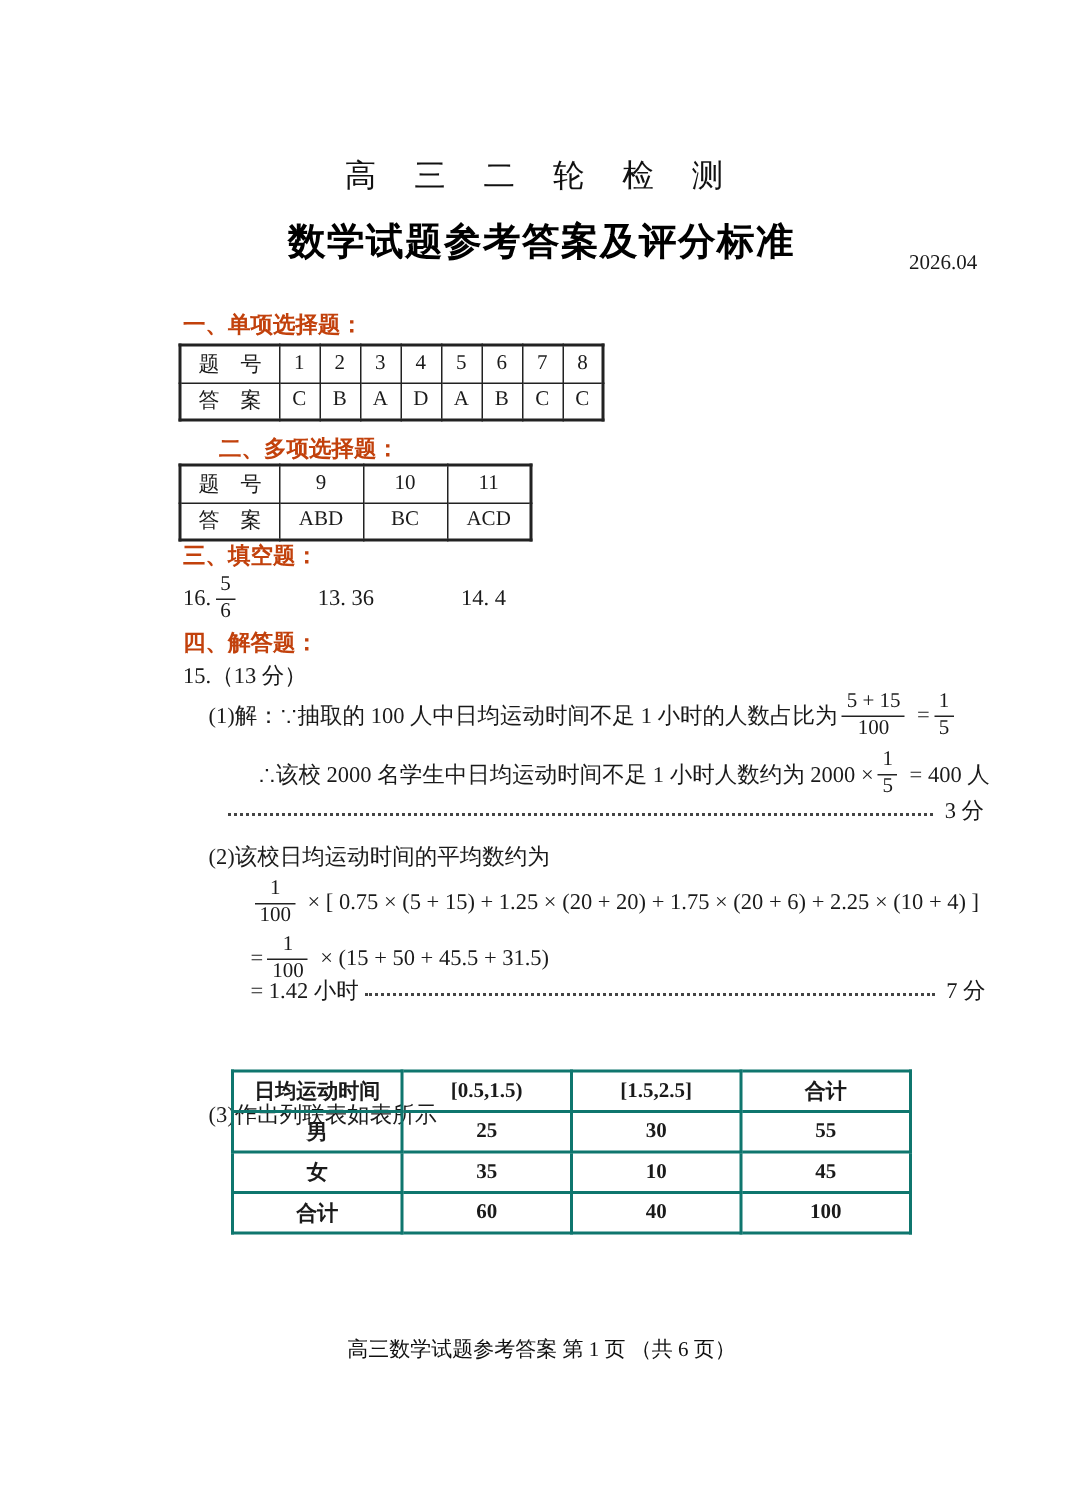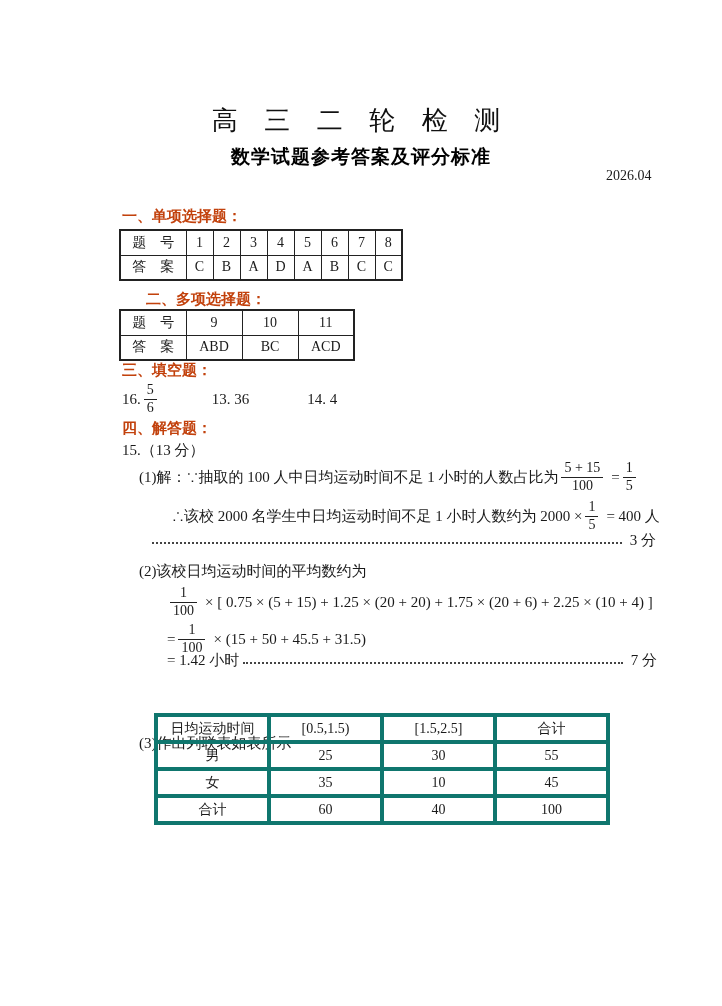--- a/index.html
+++ b/index.html
@@ -12,29 +12,29 @@
     background: #ffffff;
     color: #1a1a1a;
     font-family: "Liberation Serif", "DejaVu Serif", serif;
     overflow: hidden;
   }
   .abs { position: absolute; }
 
   .exam-round {
     top: 103px; left: 0; width: 100%;
     text-align: center;
-    font-size: 26px;
+    font-size: 21px;
     letter-spacing: 10px;
     color: #111;
   }
   .doc-title {
     top: 144px; left: 0; width: 100%;
     text-align: center;
     font-weight: bold;
-    font-size: 19px;
+    font-size: 25px;
     letter-spacing: 1px;
     color: #000;
   }
   .doc-date {
     top: 168px; left: 606px;
     font-size: 14px;
   }
 
   .sec-heading {
     font-family: "Liberation Sans", "DejaVu Sans", sans-serif;
@@ -117,24 +117,25 @@
   .dots1 { top: 528px; left: 148px; width: 508px; height: 22px; }
   .dots2 { top: 832px; left: 148px; width: 508px; height: 22px; }
 
   table.ctab {
     border-collapse: collapse;
     font-size: 14px;
     text-align: center;
   }
   table.ctab { border: 2px solid #222; }
   table.ctab td {
-    border: 4px solid #0f766e;
+    border: 2px solid #0f766e;
     width: 113px;
     height: 27px;
     vertical-align: middle;
+    font-weight: bold;
   }
   .t3 { top: 713px; left: 154px; }
 
   .footer {
     top: 891px; left: 0; width: 100%;
     text-align: center;
     font-size: 14px;
     color: #111;
   }
 </style>
@@ -289,14 +290,15 @@
     <tr>
       <td>合计</td>
       <td>60</td>
       <td>40</td>
       <td>100</td>
     </tr>
   </tbody>
     </table>
 
 
+  <div class="abs footer">高三数学试题参考答案 第 1 页 （共 6 页）</div>
 
 </div>
 
 </body></html>

